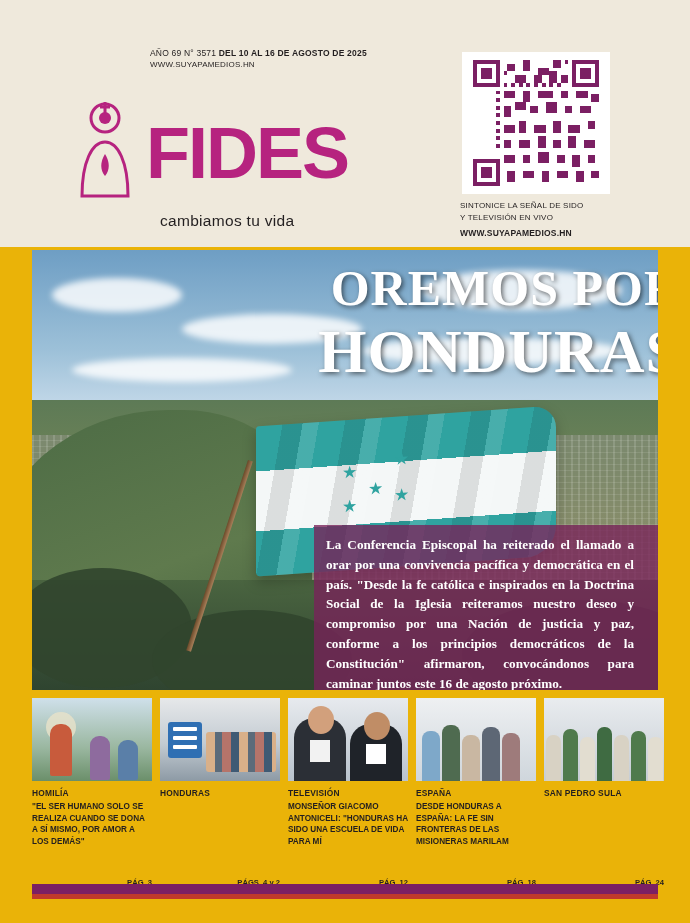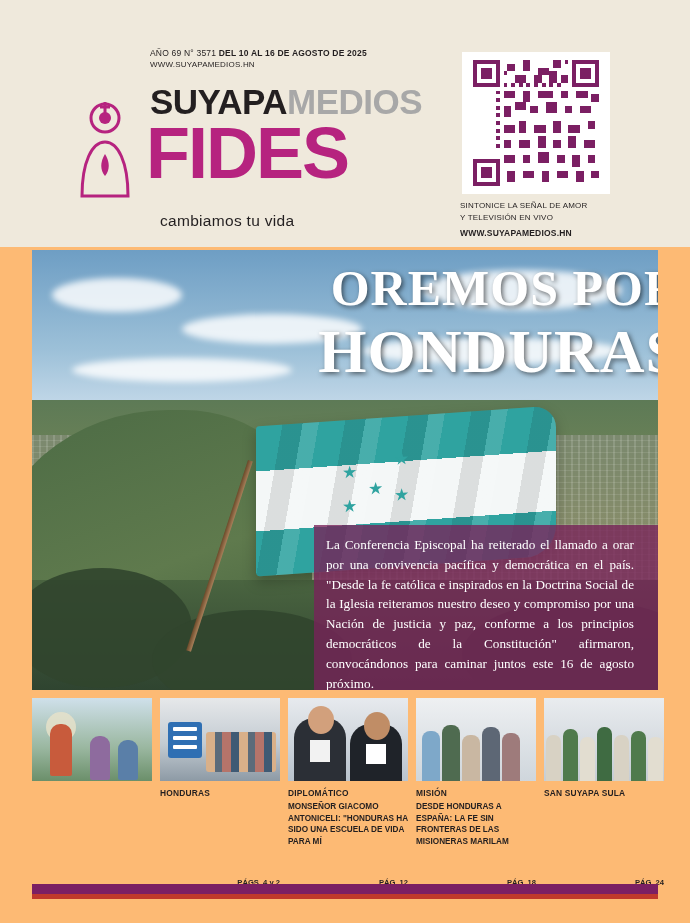--- a/index.html
+++ b/index.html
@@ -5,21 +5,21 @@
   * { box-sizing: border-box; }
   html, body {
     margin: 0; padding: 0;
     background: #ffffff;
     font-family: "Liberation Sans", sans-serif;
   }
   .page {
     width: 690px;
     height: 923px;
     position: relative;
-    background: #fdba74;
+    background: #eab308;
     overflow: hidden;
   }
 
   
   .masthead {
     position: absolute;
     left: 0; top: 0;
     width: 690px; height: 247px;
     background: #efe9dc;
   }
@@ -194,21 +194,21 @@
   .hero-text {
     position: absolute;
     left: 282px; top: 275px;
     width: 344px;
     background: rgba(120,35,90,0.78);
     color: #ffffff;
     padding: 10px 24px 10px 12px;
     font-family: "Liberation Serif", serif;
     font-size: 13.2px;
     line-height: 1.5;
-    font-weight: normal;
+    font-weight: bold;
     text-align: justify;
   }
 
   
   .bottom {
     position: absolute;
     left: 32px; top: 698px;
     width: 626px; height: 180px;
     display: flex;
     gap: 8px;
@@ -303,23 +303,20 @@
         <g fill="none" stroke="#b6237f" stroke-width="3">
           <circle cx="35" cy="22" r="14"></circle>
           <path d="M12 100 C12 66 22 46 35 46 C48 46 58 66 58 100 Z"></path>
         </g>
         <path d="M35 6 L35 18 M30 11 L40 11" stroke="#b6237f" stroke-width="3"></path>
         <path d="M35 58 C30 66 30 74 35 80 C40 74 40 66 35 58 Z" fill="#b6237f"></path>
         <circle cx="35" cy="22" r="6" fill="#b6237f"></circle>
       </svg>
     </div>
 
-    <div class="mh-wordmark">
-      <span>SUYAPA</span><span class="medios">MEDIOS</span>
-    </div>
 
     <div class="mh-fides">FIDES</div>
     <div class="mh-tagline">cambiamos tu vida</div>
 
     <div class="qr-box">
       <svg class="qr-grid" viewBox="0 0 33 33" shape-rendering="crispEdges">
         <rect width="33" height="33" fill="#ffffff"></rect>
         <g fill="#7b1f63">
 
           <rect x="0" y="0" width="7" height="1"></rect>
@@ -401,21 +398,21 @@
             <rect x="22" y="29" width="3" height="2"></rect>
           <rect x="27" y="29" width="2" height="3"></rect>
             <rect x="31" y="29" width="2" height="2"></rect>
           <rect x="8" y="3" width="1" height="1"></rect>
             <rect x="24" y="0" width="1" height="1"></rect>
         </g>
       </svg>
     </div>
 
     <div class="qr-caption">
-      <div>SINTONICE LA SEÑAL DE AMOR</div>
+      <div>SINTONICE LA SEÑAL DE SIDO</div>
       <div>Y TELEVISIÓN EN VIVO</div>
       <span class="url">WWW.SUYAPAMEDIOS.HN</span>
     </div>
   </div>
 
   <div class="hero">
     <div class="hero-sky"></div>
     <div class="cloud" style="left:20px;top:28px;width:130px;height:34px;"></div>
     <div class="cloud" style="left:150px;top:64px;width:180px;height:30px;"></div>
     <div class="cloud" style="left:390px;top:20px;width:200px;height:40px;"></div>
@@ -456,20 +453,25 @@
 
   <div class="bottom">
 
     <div class="card">
       <div class="card-img t1">
         <div class="halo"></div>
         <div class="fig"></div>
         <div class="fig2"></div>
         <div class="fig3"></div>
       </div>
+      <div class="card-wrap">
+        <div class="card-kicker">HOMILÍA</div>
+        <div class="card-text">"EL SER HUMANO SOLO SE REALIZA CUANDO SE DONA A SÍ MISMO, POR AMOR A LOS DEMÁS"</div>
+        <div class="card-page">PÁG. 3</div>
+      </div>
     </div>
 
     <div class="card">
       <div class="card-img t2">
         <div class="sign">
             <i></i>
             <i></i>
             <i></i>
           </div>
         <div class="row"></div>
@@ -485,53 +487,53 @@
         <div class="m1">
             <div class="h"></div>
             <div class="c"></div>
           </div>
         <div class="m2">
             <div class="h"></div>
             <div class="c"></div>
           </div>
       </div>
       <div class="card-wrap">
-        <div class="card-kicker">DIPLOMÁTICO</div>
+        <div class="card-kicker">TELEVISIÓN</div>
         <div class="card-text">MONSEÑOR GIACOMO ANTONICELI: "HONDURAS HA SIDO UNA ESCUELA DE VIDA PARA MÍ</div>
         <div class="card-page">PÁG. 12</div>
       </div>
     </div>
 
     <div class="card">
       <div class="card-img t4">
         <div class="p" style="left:6px;height:50px;background:#7ea8c9;"></div>
         <div class="p" style="left:26px;height:56px;background:#4f6b50;"></div>
         <div class="p" style="left:46px;height:46px;background:#c9b7a2;"></div>
         <div class="p" style="left:66px;height:54px;background:#5d6775;"></div>
         <div class="p" style="left:86px;height:48px;background:#9e7b7b;"></div>
       </div>
       <div class="card-wrap">
-        <div class="card-kicker">MISIÓN</div>
+        <div class="card-kicker">ESPAÑA</div>
         <div class="card-text">DESDE HONDURAS A ESPAÑA: LA FE SIN FRONTERAS DE LAS MISIONERAS MARILAM</div>
         <div class="card-page">PÁG. 18</div>
       </div>
     </div>
 
     <div class="card">
       <div class="card-img t5">
         <div class="p" style="left:2px;height:46px;background:#d8d2c4;"></div>
         <div class="p" style="left:19px;height:52px;background:#4f7a4c;"></div>
         <div class="p" style="left:36px;height:44px;background:#e2ddd0;"></div>
         <div class="p" style="left:53px;height:54px;background:#3f6b42;"></div>
         <div class="p" style="left:70px;height:46px;background:#d8d2c4;"></div>
         <div class="p" style="left:87px;height:50px;background:#4f7a4c;"></div>
         <div class="p" style="left:104px;height:44px;background:#e2ddd0;"></div>
       </div>
       <div class="card-wrap">
-        <div class="card-kicker">SAN SUYAPA SULA</div>
+        <div class="card-kicker">SAN PEDRO SULA</div>
         <div class="card-page">PÁG. 24</div>
       </div>
     </div>
   </div>
 
   <div class="footer-bar"></div>
   <div class="footer-bar2"></div>
 </div>
 
 </body></html>

